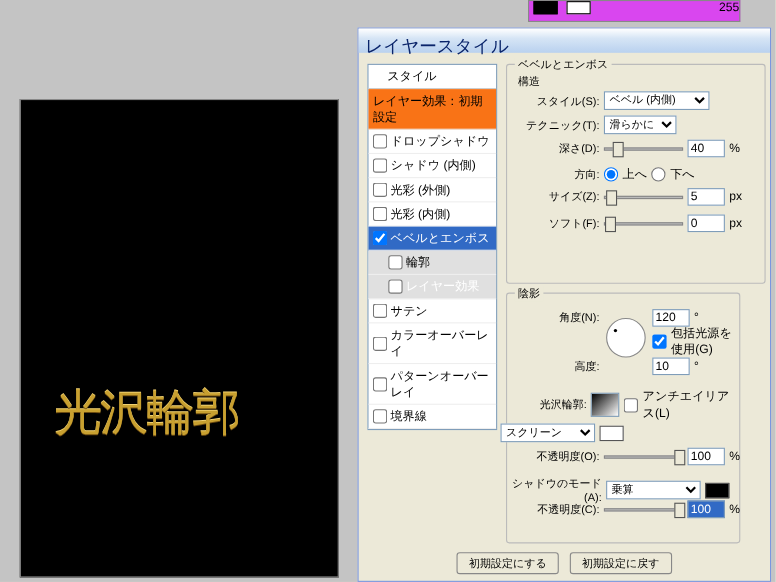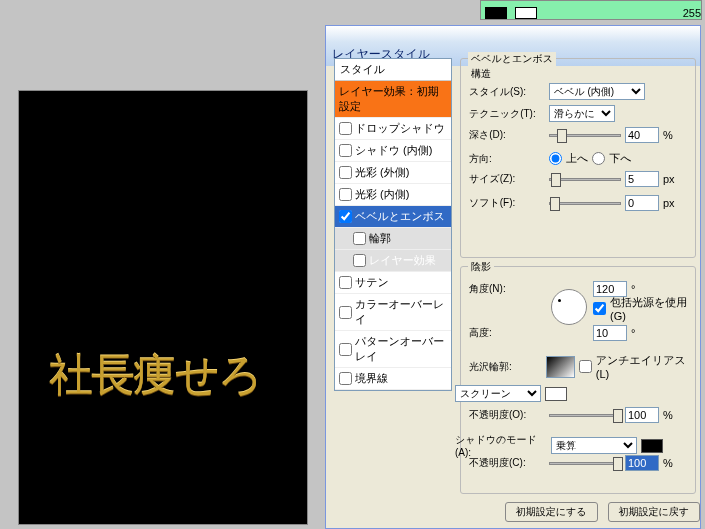--- a/index.html
+++ b/index.html
@@ -1,59 +1,59 @@
 <!DOCTYPE html>
 <html><head>
 <meta charset="utf-8">
 <style>
 *{box-sizing:border-box;margin:0;padding:0;font-family:"MS UI Gothic",sans-serif;font-size:11px}
 body{background:#c4c4c4;width:705px;height:529px;overflow:hidden}
 .canvas{position:absolute;left:18px;top:90px;width:290px;height:435px;background:#000;border:1px solid #888}
 .gold{position:absolute;left:30px;top:255px;font:44px serif;color:#c8a030;text-shadow:0 1px 0 #6b4a10,0 -1px 0 #f0d070;letter-spacing:-2px}
-.top{position:absolute;left:480px;top:0;width:222px;height:20px;background:#86efac;border:1px solid #888;display:flex;align-items:flex-end}
+.top{position:absolute;left:480px;top:0;width:193px;height:20px;background:#d946ef;border:1px solid #888;display:flex;align-items:flex-start}
 .sw{width:22px;height:12px;margin:0 4px;border:1px solid #000}
 .dlg{position:absolute;left:325px;top:25px;width:376px;height:504px;background:#ece9d8;border:1px solid #7a96df}
-.ttl{height:22px;background:linear-gradient(#fff,#d6e5f5 40%,#b9d1ef);color:#0a246a;padding:20px 6px;font-size:12px}
+.ttl{height:22px;background:linear-gradient(#fff,#d6e5f5 40%,#b9d1ef);color:#0a246a;padding:6px 6px;font-size:16px}
 .styles{position:absolute;left:8px;top:32px;width:118px;border:1px solid #7f9db9;background:#fff}
-.sh{padding:3px 5px;border-bottom:1px solid #ccc}
+.sh{padding:3px 17px;border-bottom:1px solid #ccc}
 .sr{padding:3px 4px;border-bottom:1px solid #eee;display:flex;align-items:center;gap:3px}
 .sr input{margin:0}
 .sel{background:#316ac5;color:#fff}
 .sub{padding-left:18px;background:#e0e0e0}
 .den{background:#f97316}
 .fs{position:absolute;border:1px solid #bbb;border-radius:3px}
 .fs .lg{position:absolute;top:-7px;left:7px;background:#ece9d8;padding:0 3px;font-size:10px}
 .f1{left:134px;top:32px;width:236px;height:200px}
-.f2{left:134px;top:240px;width:236px;height:228px}
+.f2{left:134px;top:240px;width:213px;height:228px}
 .row{position:absolute;display:flex;align-items:center;gap:4px}
-.lab{width:76px;font-size:10px}
+.lab{text-align:right;width:76px;font-size:10px}
 .inp{width:34px;height:16px;border:1px solid #7f9db9;background:#fff;padding:1px 2px;text-align:left}
 .isel{background:#316ac5;color:#fff}
 .sld{width:72px;height:3px;background:#bbb;border:1px solid #888;position:relative}
 .sld::after{content:"";position:absolute;width:8px;height:12px;background:#ece9d8;border:1px solid #555;top:-6px;left:var(--p,10%)}
 select{height:17px;border:1px solid #7f9db9;background:#fff;font-size:10px}
 .ang{width:36px;height:36px;border:1px solid #888;border-radius:50%;background:#fff;position:relative}
 .ang::after{content:"";position:absolute;width:3px;height:3px;background:#000;border-radius:50%;top:9px;left:6px}
 .gloss{width:30px;height:22px;border:1px solid #7f9db9;background:linear-gradient(135deg,#000,#fff)}
 .swc{width:22px;height:14px;border:1px solid #555}
-.btns{position:absolute;left:0;bottom:6px;width:100%;display:flex;justify-content:flex-end;gap:10px}
+.btns{position:absolute;left:0;bottom:6px;width:100%;display:flex;justify-content:center;gap:10px}
 button.bb{padding:2px 10px;border:1px solid #888;background:#ece9d8;border-radius:3px;font-size:10px}
 </style>
 </head>
 <body>
 
 <div class="top">
  <div class="sw" style="background:#000"></div>
  <div class="sw" style="background:#fff"></div>
  <div style="flex:1"></div>
  <span>255</span>
 </div>
 
 <div class="canvas">
- <div class="gold">社長痩せろ</div>
+ <div class="gold">光沢輪郭</div>
 </div>
 
 <div class="dlg">
  <div class="ttl">レイヤースタイル</div>
 
  <div class="styles">
   <div class="sh">スタイル</div>
   <div class="sr den">レイヤー効果：初期設定</div>
   <div class="sr">
         <input type="checkbox" style="">

